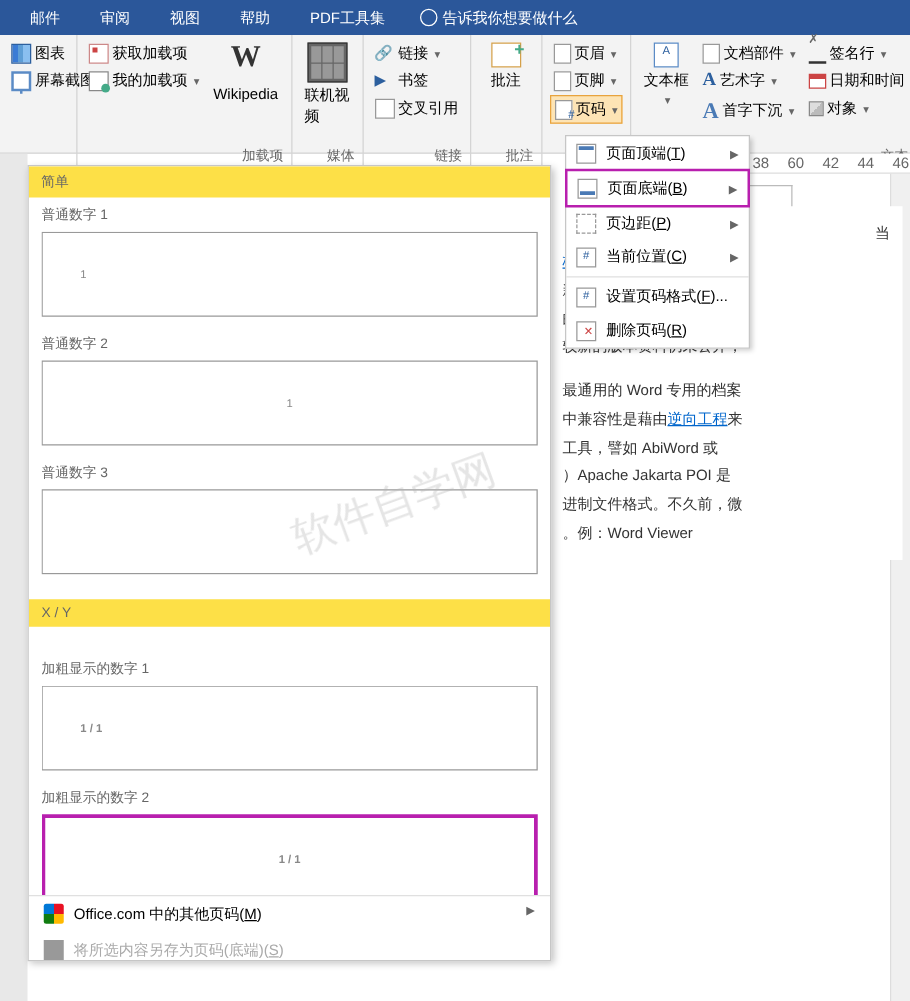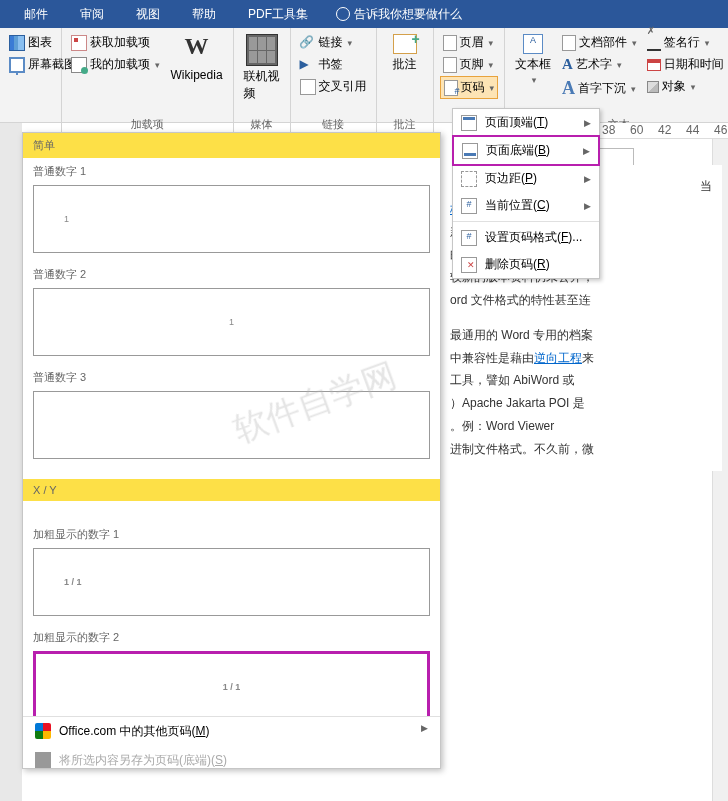--- a/index.html
+++ b/index.html
@@ -3,21 +3,21 @@
 <meta charset="utf-8">
 <style>
 *{box-sizing:border-box;margin:0;padding:0;font-family:"Microsoft YaHei",sans-serif;font-size:12px}
 body{background:#fff;width:728px;height:801px;overflow:hidden;position:relative}
 .tabs{background:#2b579a;color:#fff;height:28px;display:flex;align-items:center;padding-left:8px}
 .tab{padding:0 16px;height:28px;display:flex;align-items:center;cursor:pointer}
 .tell{display:flex;align-items:center;gap:4px;padding-left:12px}
 .bulb{width:14px;height:14px;border:1px solid #fff;border-radius:50%;position:relative}
 .ribbon{background:#f3f3f3;border-bottom:1px solid #d4d4d4;height:95px;display:flex;position:relative}
 .group{border-right:1px solid #d4d4d4;padding:2px 6px;display:flex;flex-direction:column;height:108px}
-.group-label{text-align:center;color:#666;font-size:11px;margin-top:auto;padding:2px 0}
+.group-label{text-align:right;color:#666;font-size:11px;margin-top:auto;padding:2px 0}
 .group-body{display:flex;gap:4px;flex:1;align-items:flex-start;padding-top:2px}
 .btn{display:flex;align-items:center;gap:3px;padding:2px 3px;cursor:pointer;white-space:nowrap}
 .vbtn{display:flex;flex-direction:column;align-items:center;gap:2px;padding:2px 4px;cursor:pointer;min-width:44px}
 .ico{width:16px;height:16px;display:inline-block}
 .ico-lg{width:32px;height:32px}
 .ico-chart{background:linear-gradient(to right,#3a7bd5 30%,#5e9ed6 30% 60%,#8abff0 60%);border:1px solid #2c5f9e}
 .ico-screen{background:#fff;border:2px solid #5b8bc5;position:relative}
 .ico-screen::after{content:'';position:absolute;bottom:-4px;left:40%;width:20%;height:3px;background:#5b8bc5}
 .ico-addon{background:#fff;border:1px solid #c88;position:relative}
 .ico-addon::before{content:'';position:absolute;top:2px;left:2px;width:4px;height:4px;background:#c44}
@@ -246,28 +246,27 @@
 <div class="left-edge"></div>
 <div class="scrollbar"></div>
 <div class="bracket"></div>
 
 <div class="doc-area">
   <div style="text-align:right">当</div>
   <div><a href="#">格式</a><span>的详细资料并不对</span></div>
   <div>新，文件格式也会或多或少</div>
   <div>的旧版并未内建支援新版格</div>
   <div>较新的版本资料仍未公开，</div>
-  <div>ord 文件格式的特性甚至连</div>
   <div style="height:12px"></div>
   <div>最通用的 Word 专用的档案</div>
   <div><span>中兼容性是藉由</span><a href="#">逆向工程</a><span>来</span></div>
   <div>工具，譬如 AbiWord 或</div>
   <div>）Apache Jakarta POI 是</div>
+  <div>进制文件格式。不久前，微</div>
   <div>。例：Word Viewer</div>
-  <div>进制文件格式。不久前，微</div>
 </div>
 
 <div class="dropdown dd-menu">
   <div class="dd-item">
       <span class="dd-ico top"></span>
       <span>页面顶端(<span class="under">T</span>)</span>
       <span class="submenu-arrow">▶</span>
     </div>
   <div class="dd-item sel">
       <span class="dd-ico bot"></span>

